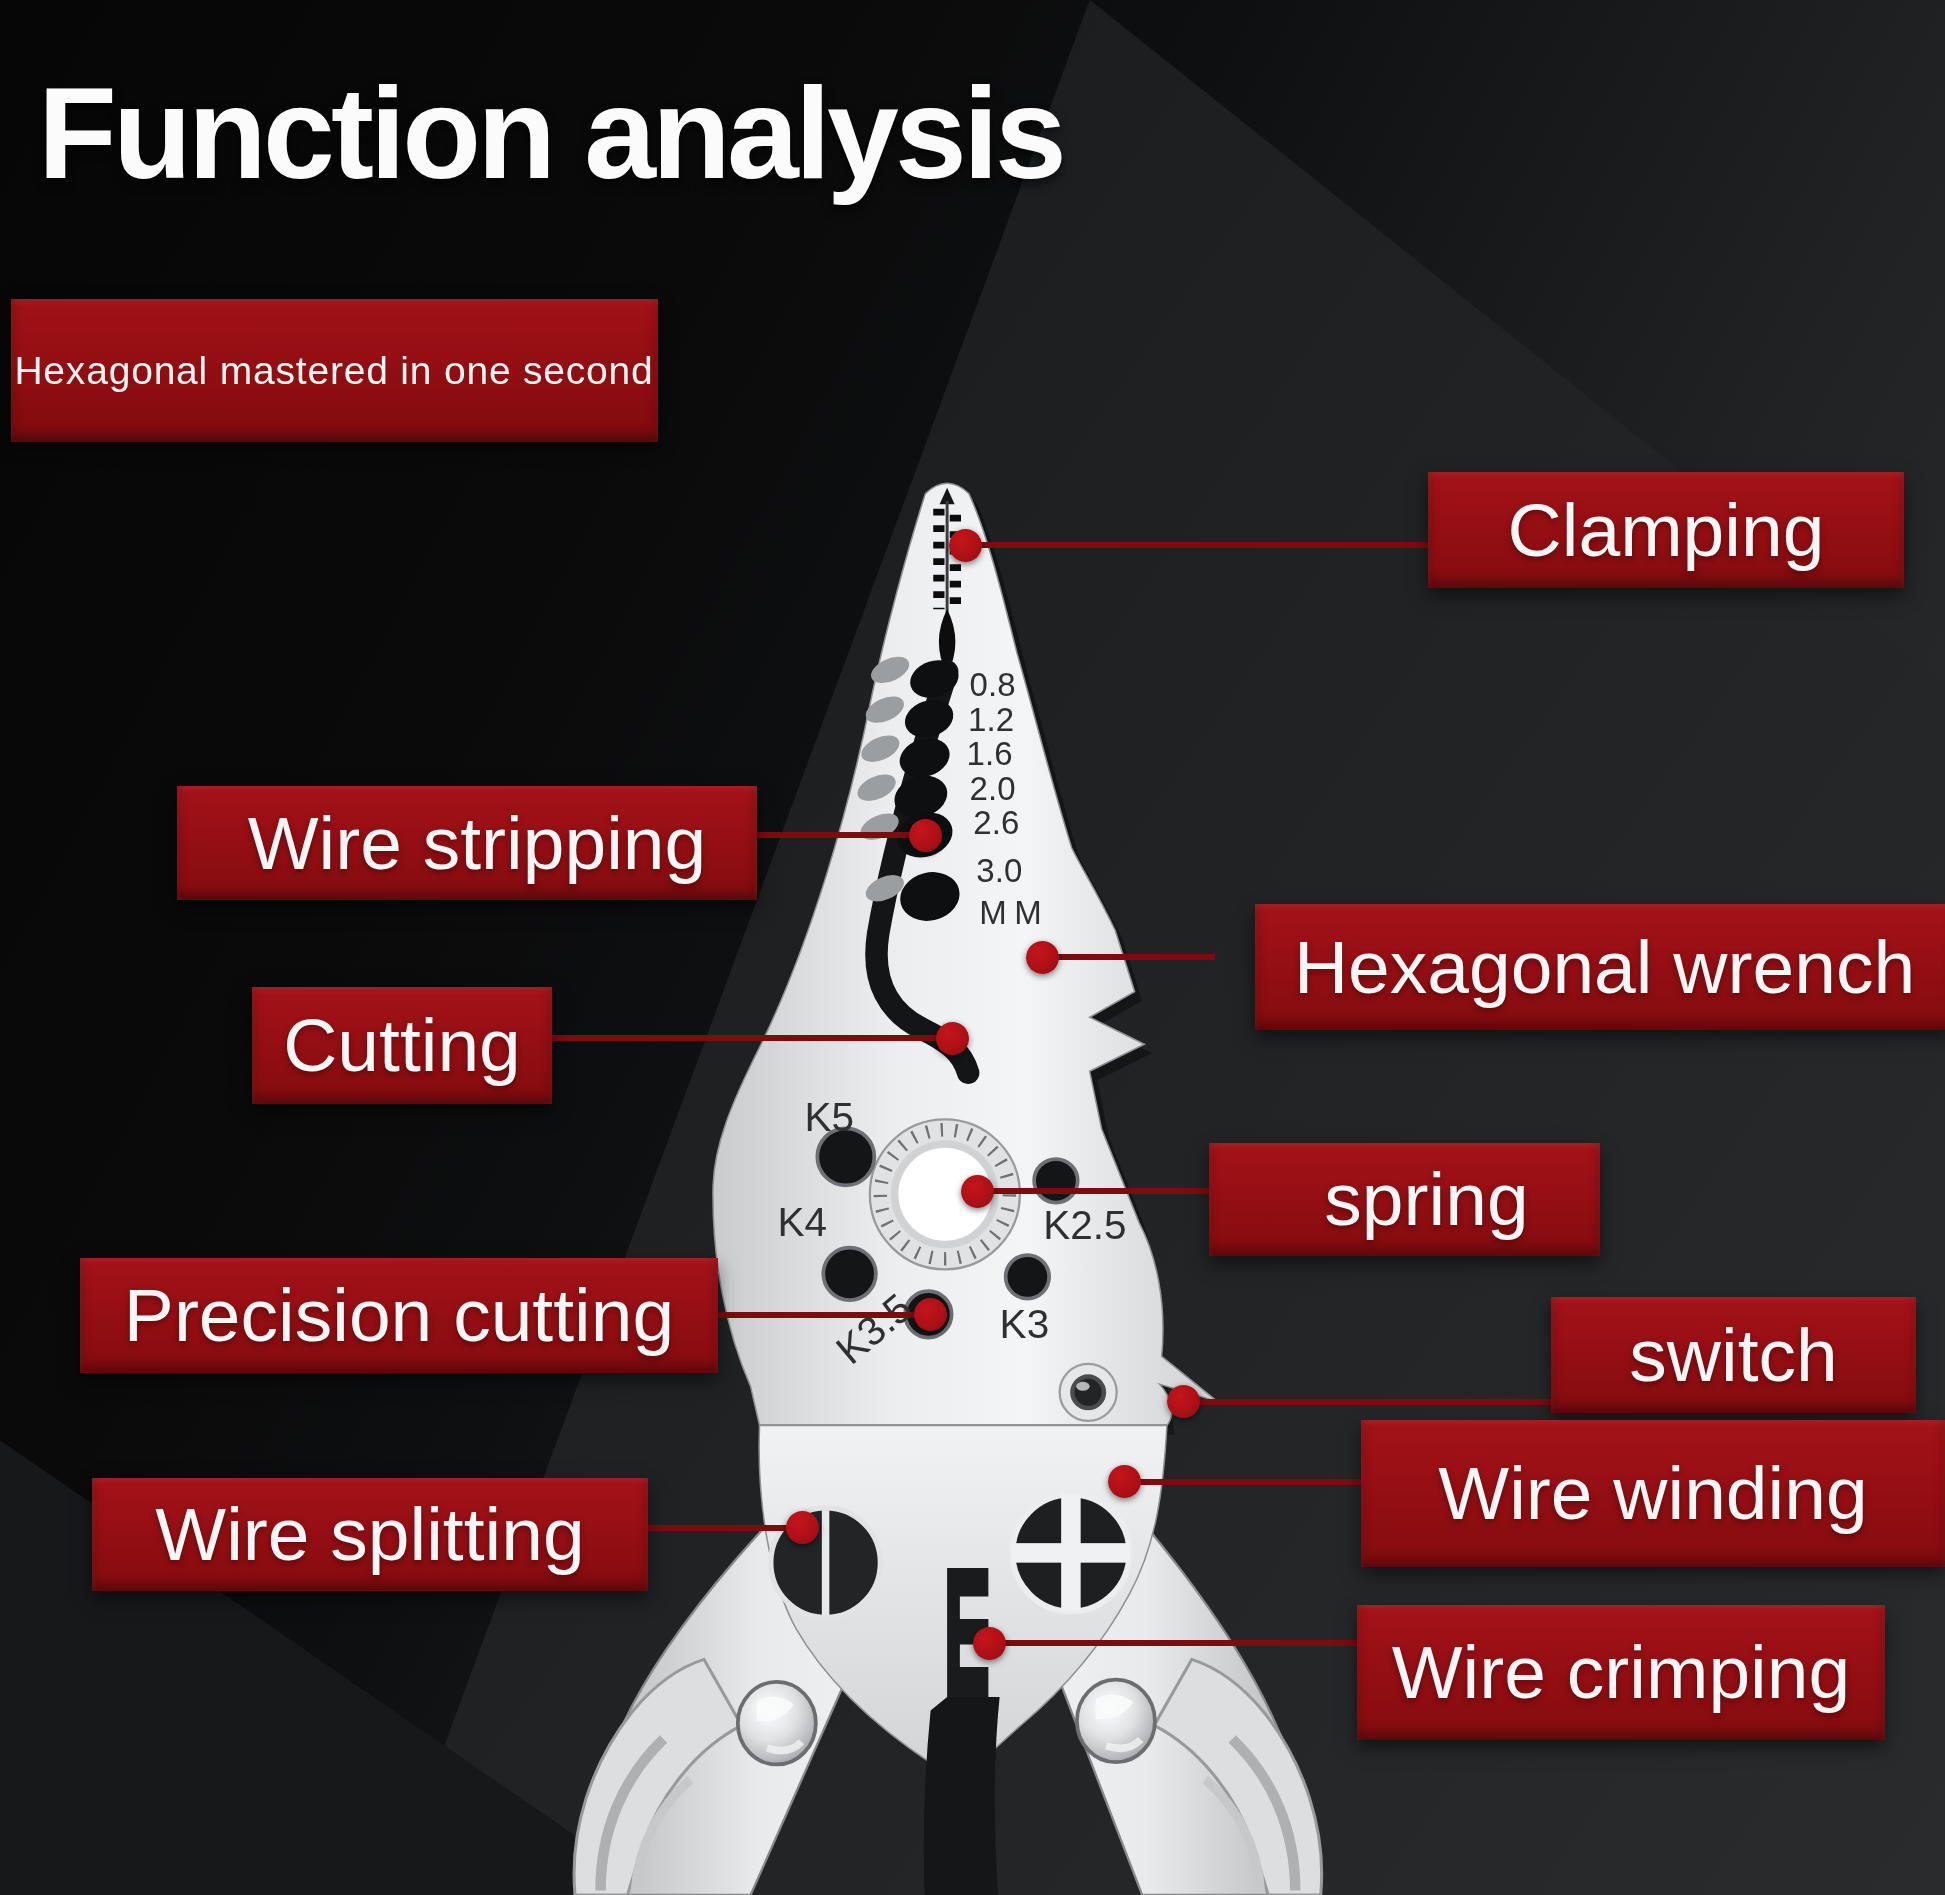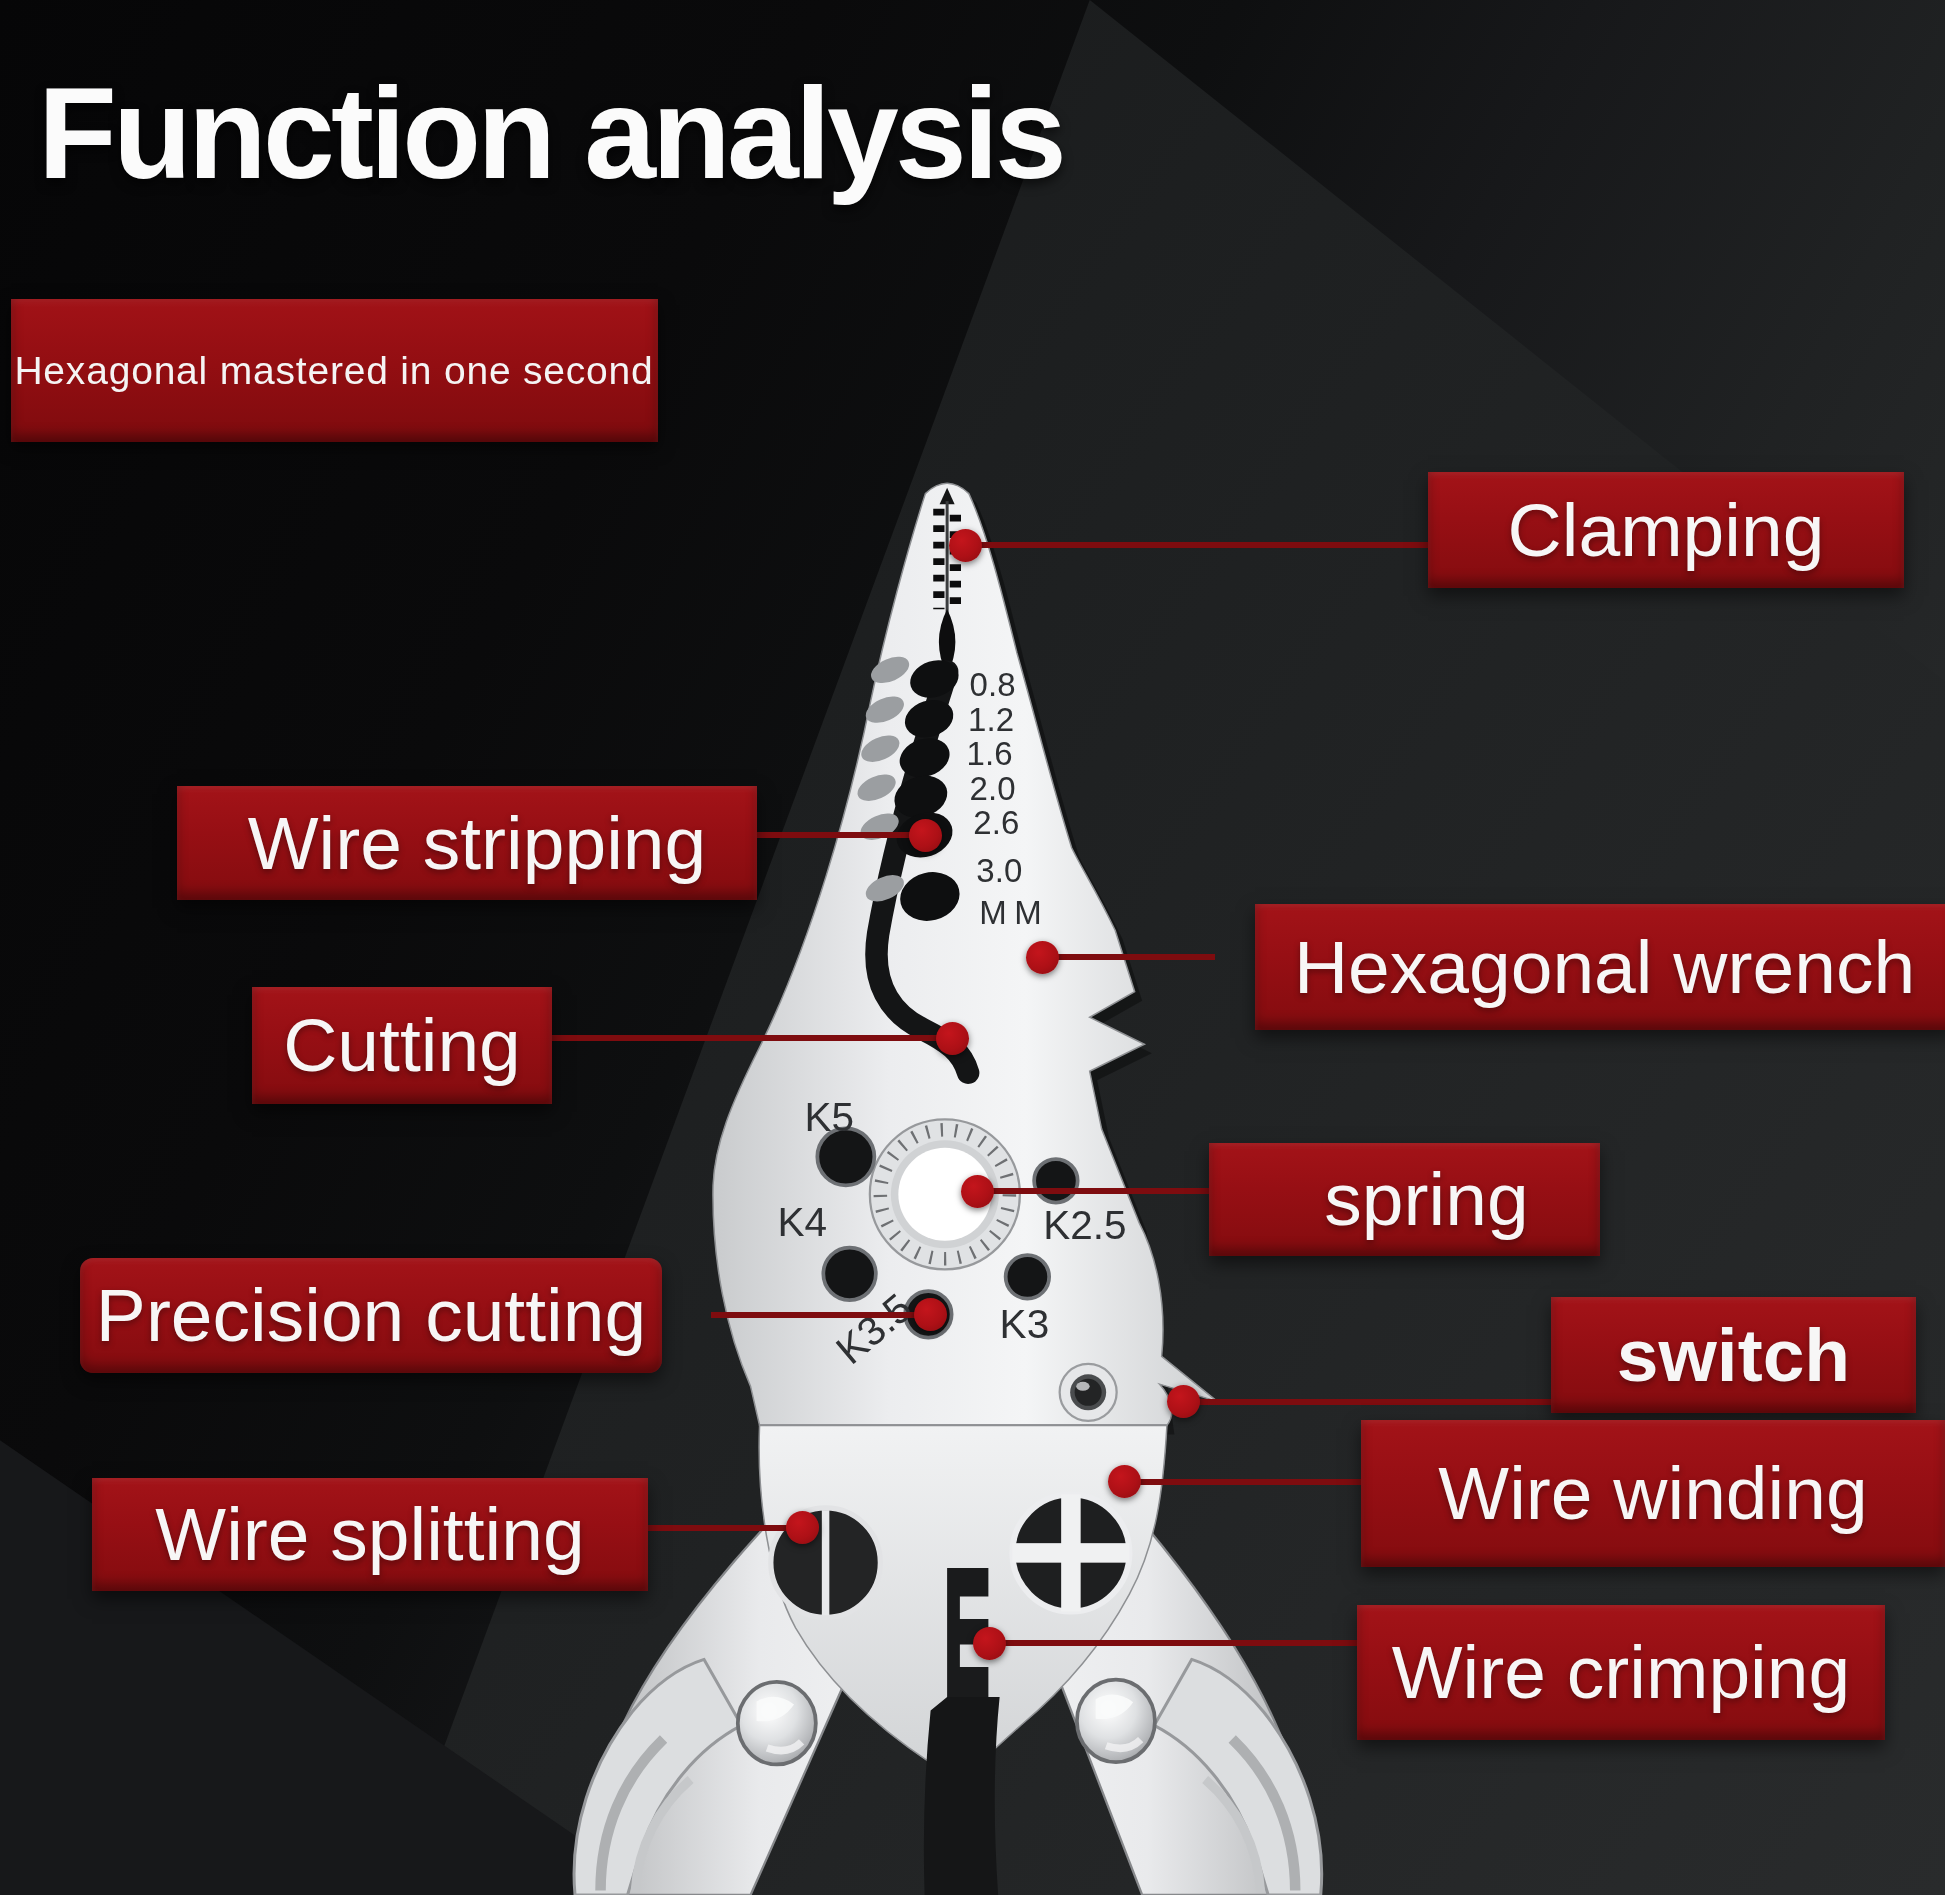--- a/index.html
+++ b/index.html
@@ -35,22 +35,22 @@
     box-shadow:0 7.5px 16.5px rgba(0,0,0,.5), inset 0 3px 6px rgba(255,255,255,.07), inset 0 -7.5px 12px rgba(0,0,0,.33);
     display:flex;align-items:center;justify-content:center;
     color:#f7f6f6;font-size:75px;line-height:1;white-space:nowrap;
     text-shadow:0 3px 6px rgba(0,0,0,.35);
   }
   .co-clamping        {left:1428px;top:472px; width:476px;height:116px;}
   .co-wire-stripping  {left:177px; top:786px;width:560px;height:114px;padding-left:20px;}
   .co-hex-wrench      {left:1215px;top:904px;width:699px;height:126px;margin-left:40px;}
   .co-cutting         {left:252px; top:987px;width:300px;height:117px;}
   .co-spring          {left:1209px;top:1143px;width:347px;height:113px;padding-left:44px;}
-  .co-precision       {left:80px; top:1258px;width:582px;height:115px;border-radius:13px;}
-  .co-switch          {left:1551px;top:1297px;width:365px;height:116px;font-weight:bold;}
+  .co-precision       {left:80px; top:1258px;width:638px;height:115px;}
+  .co-switch          {left:1551px;top:1297px;width:365px;height:116px;}
   .co-wire-winding    {left:1361px;top:1420px;width:584px;height:147px;}
   .co-wire-splitting  {left:92px; top:1478px;width:556px;height:113px;}
   .co-wire-crimping   {left:1357px;top:1573px;width:528px;height:135px;margin-top:32px;}
   .lead{position:absolute;height:6px;background:#7e0c0f;z-index:4;}
   .ld-clamping {left:966px;width:462px;top:542px;}
   .ld-stripping{left:738px; width:188px;top:832px;}
   .ld-hex      {left:1043px;width:172px;top:954px;}
   .ld-cutting  {left:552px; width:401px;top:1035px;}
   .ld-spring   {left:978px;width:231px;top:1188px;}
   .ld-precision{left:711px; width:220px;top:1312px;}

